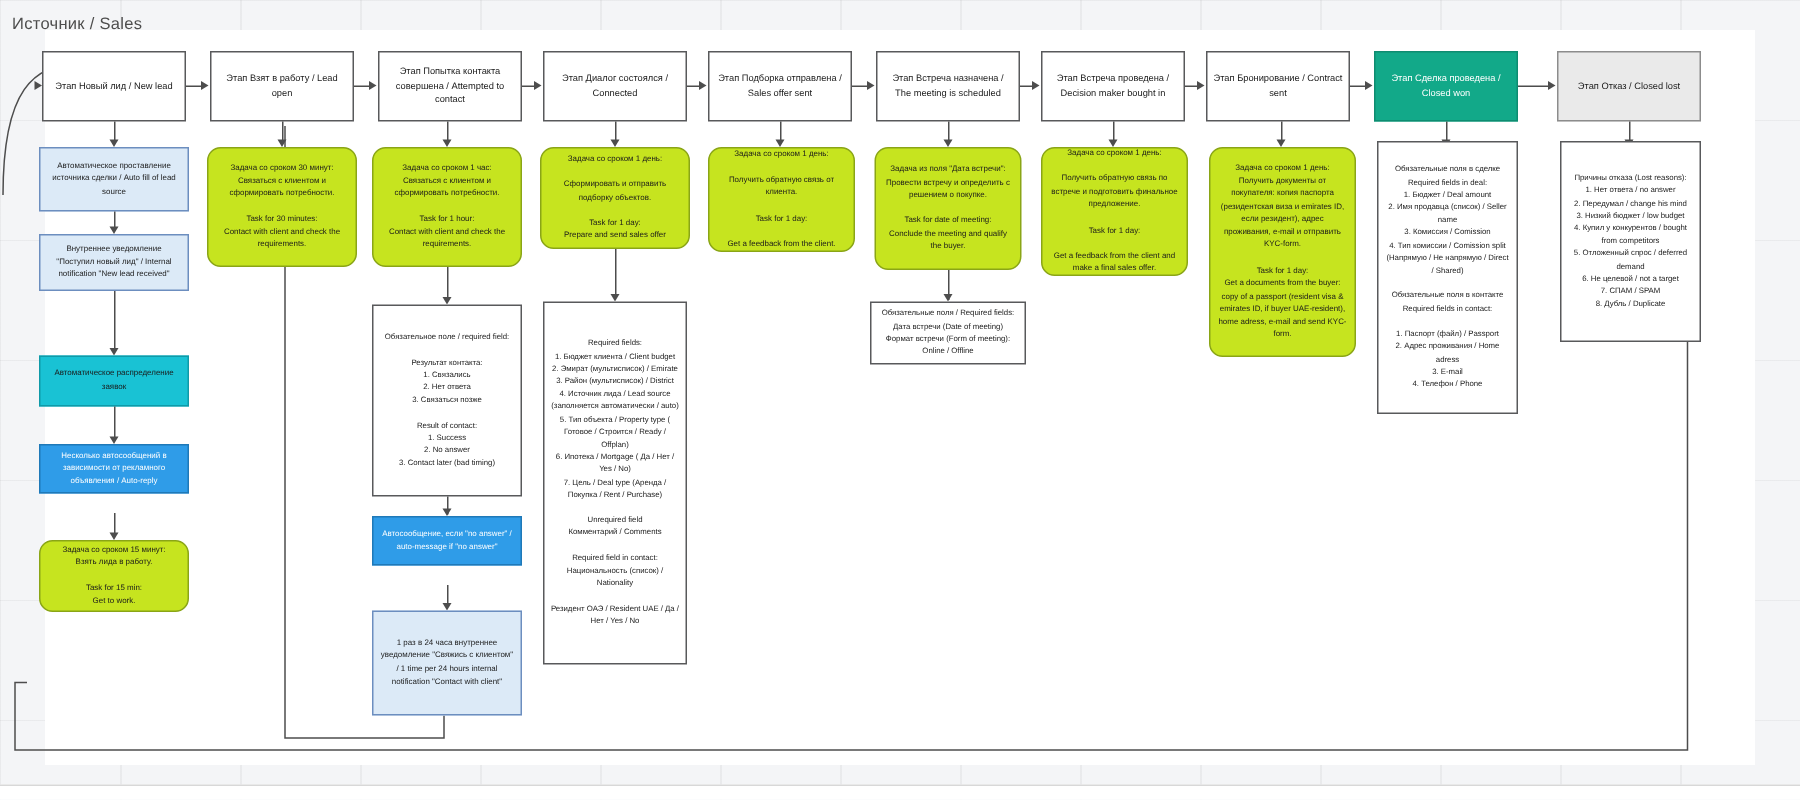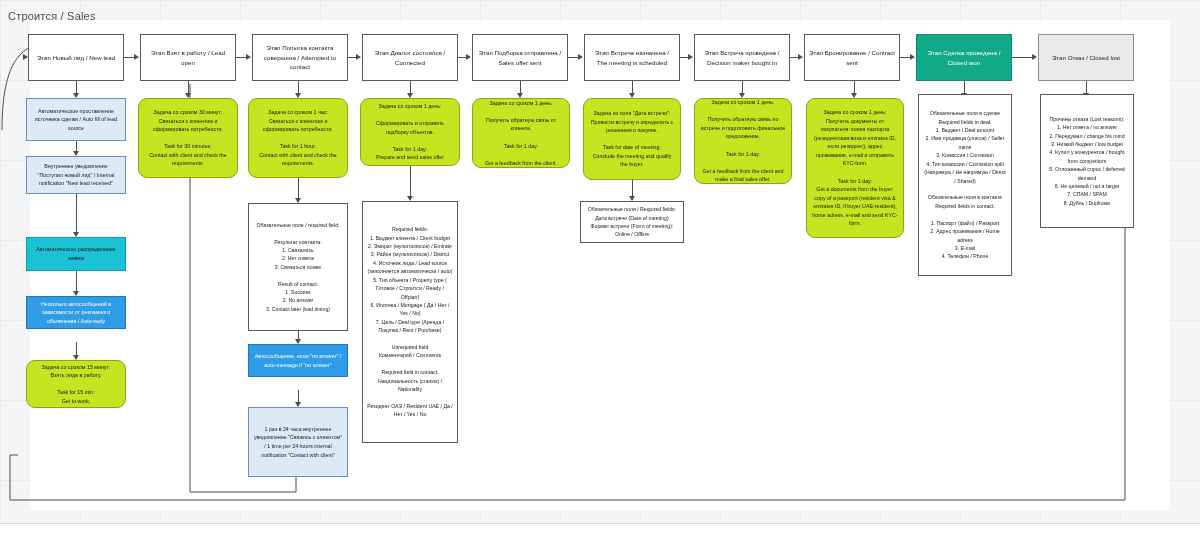--- a/index.html
+++ b/index.html
@@ -86,21 +86,21 @@
   svg.loops{position:absolute;left:0;top:0;width:1200px;height:533px;overflow:visible;}
 </style>
 </head>
 <body>
 
 <div id="canvas">
 
   <div id="sheet"></div>
   <div id="sheet-strip"></div>
 
-  <div id="title">Строится / Sales</div>
+  <div id="title">Источник / Sales</div>
 
   <svg class="loops">
 
     <path d="M2,130 C2,60 22,42 55,42" fill="none" stroke="#4d4d4d" stroke-width="1"></path>
 
     <path d="M1085,133 L1125,133 L1125,500 L10,500 L10,455 L18,455" fill="none" stroke="#4d4d4d" stroke-width="1"></path>
 
     <path d="M296,477 L296,492 L190,492 L190,84" fill="none" stroke="#4d4d4d" stroke-width="1"></path>
   </svg>
 

